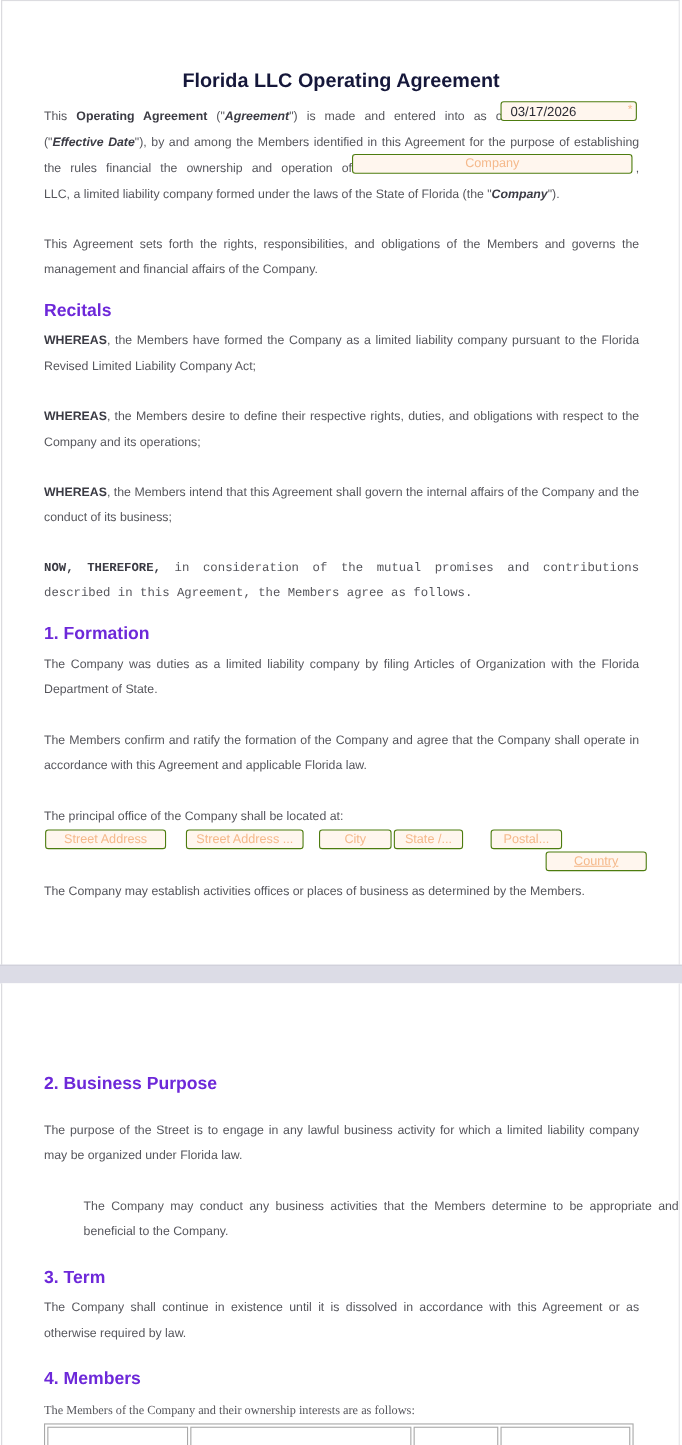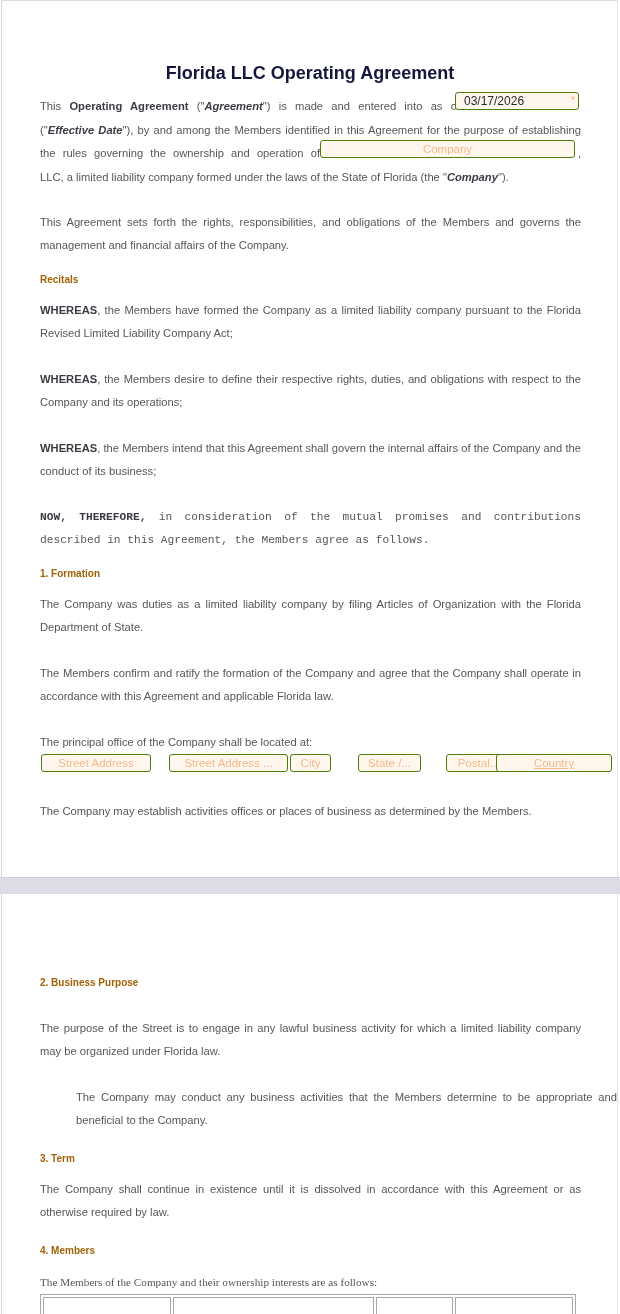--- a/index.html
+++ b/index.html
@@ -44,23 +44,23 @@
       width: 541px;
       font-size: 11.2px;
       line-height: 23px;
       color: #56565c;
       text-align: justify;
     }
     .p b { color: #3b3b44; }
     .h {
       position: absolute;
       left: 40px;
-      font-size: 10px;
+      font-size: 16px;
       font-weight: bold;
-      color: #a16207;
+      color: #6d28d9;
     }
     .field {
       position: absolute;
       height: 18px;
       border: 1px solid #4d7c0f;
       border-radius: 3px;
       background: #fff6ee;
       box-sizing: border-box;
       font-size: 11.5px;
       line-height: 16px;
@@ -103,46 +103,46 @@
 <div class="page-gap"></div>
 <div class="page page2"></div>
 
 <div class="title">Florida LLC Operating Agreement</div>
 
 <div class="p inline-p" style="top:95px; width:420px; text-align:justify; text-align-last:justify;"><span>This </span><b>Operating Agreement</b><span> ("</span><b><i>Agreement</i></b><span>") is made and entered into as of</span></div>
 <div class="field date" style="left:455px; top:92px; width:124px;"><span>03/17/2026</span><span class="req">*</span></div>
 
 <div class="p inline-p" style="top:119px; text-align:justify; text-align-last:justify;"><span>("</span><b><i>Effective Date</i></b><span>"), by and among the Members identified in this Agreement for the purpose of establishing</span></div>
 
-<div class="p inline-p" style="top:142px; width:280px; text-align:justify; text-align-last:justify;"><span>the rules governing the ownership and operation of</span></div>
+<div class="p inline-p" style="top:142px; width:280px; text-align:justify; text-align-last:justify;"><span>the rules financial the ownership and operation of</span></div>
 <div class="field" style="left:320px; top:140px; width:255px;">Company</div>
 <div class="p inline-p" style="left:578px; top:142px; width:10px;">,</div>
 
 <div class="p inline-p" style="top:166px;"><span>LLC, a limited liability company formed under the laws of the State of Florida (the "</span><b><i>Company</i></b><span>").</span></div>
 
 <div class="p" style="top:211px;">This Agreement sets forth the rights, responsibilities, and obligations of the Members and governs the management and financial affairs of the Company.</div>
 
 <div class="h" style="top:274px;">Recitals</div>
 
 <div class="p" style="top:299px;"><b>WHEREAS</b><span>, the Members have formed the Company as a limited liability company pursuant to the Florida Revised Limited Liability Company Act;</span></div>
 <div class="p" style="top:368px;"><b>WHEREAS</b><span>, the Members desire to define their respective rights, duties, and obligations with respect to the Company and its operations;</span></div>
 <div class="p" style="top:437px;"><b>WHEREAS</b><span>, the Members intend that this Agreement shall govern the internal affairs of the Company and the conduct of its business;</span></div>
 <div class="p" style="top:506px;font-family:Liberation Mono, monospace;"><b>NOW, THEREFORE,</b><span> in consideration of the mutual promises and contributions described in this Agreement, the Members agree as follows.</span></div>
 
 <div class="h" style="top:568px;">1. Formation</div>
 <div class="p" style="top:593px;">The Company was duties as a limited liability company by filing Articles of Organization with the Florida Department of State.</div>
 <div class="p" style="top:662px;">The Members confirm and ratify the formation of the Company and agree that the Company shall operate in accordance with this Agreement and applicable Florida law.</div>
 <div class="p" style="top:731px; line-height:22px;">The principal office of the Company shall be located at:</div>
 
 <div class="field" style="left:41px; top:754px; width:110px;">Street Address</div>
-<div class="field" style="left:169px; top:754px; width:119px;">Street Address ...</div>
-<div class="field" style="left:290px; top:754px; width:41px;">City</div>
+<div class="field" style="left:169px; top:754px; width:107px;">Street Address ...</div>
+<div class="field" style="left:290px; top:754px; width:66px;">City</div>
 <div class="field" style="left:358px; top:754px; width:63px;">State /...</div>
 <div class="field" style="left:426px; top:754px; width:65px;margin-left:20px;">Postal...</div>
-<div class="field" style="left:496px; top:754px; width:116px;text-decoration:underline;">Country</div>
+<div class="field" style="left:496px; top:774px; width:92px;text-decoration:underline;">Country</div>
 
 <div class="p" style="top:800px;">The Company may establish activities offices or places of business as determined by the Members.</div>
 
 <div class="h" style="top:977px;">2. Business Purpose</div>
 <div class="p" style="top:1017px;">The purpose of the Street is to engage in any lawful business activity for which a limited liability company may be organized under Florida law.</div>
 <div class="p" style="top:1086px;margin-left:36px;">The Company may conduct any business activities that the Members determine to be appropriate and beneficial to the Company.</div>
 
 <div class="h" style="top:1153px;">3. Term</div>
 <div class="p" style="top:1178px;">The Company shall continue in existence until it is dissolved in accordance with this Agreement or as otherwise required by law.</div>
 

